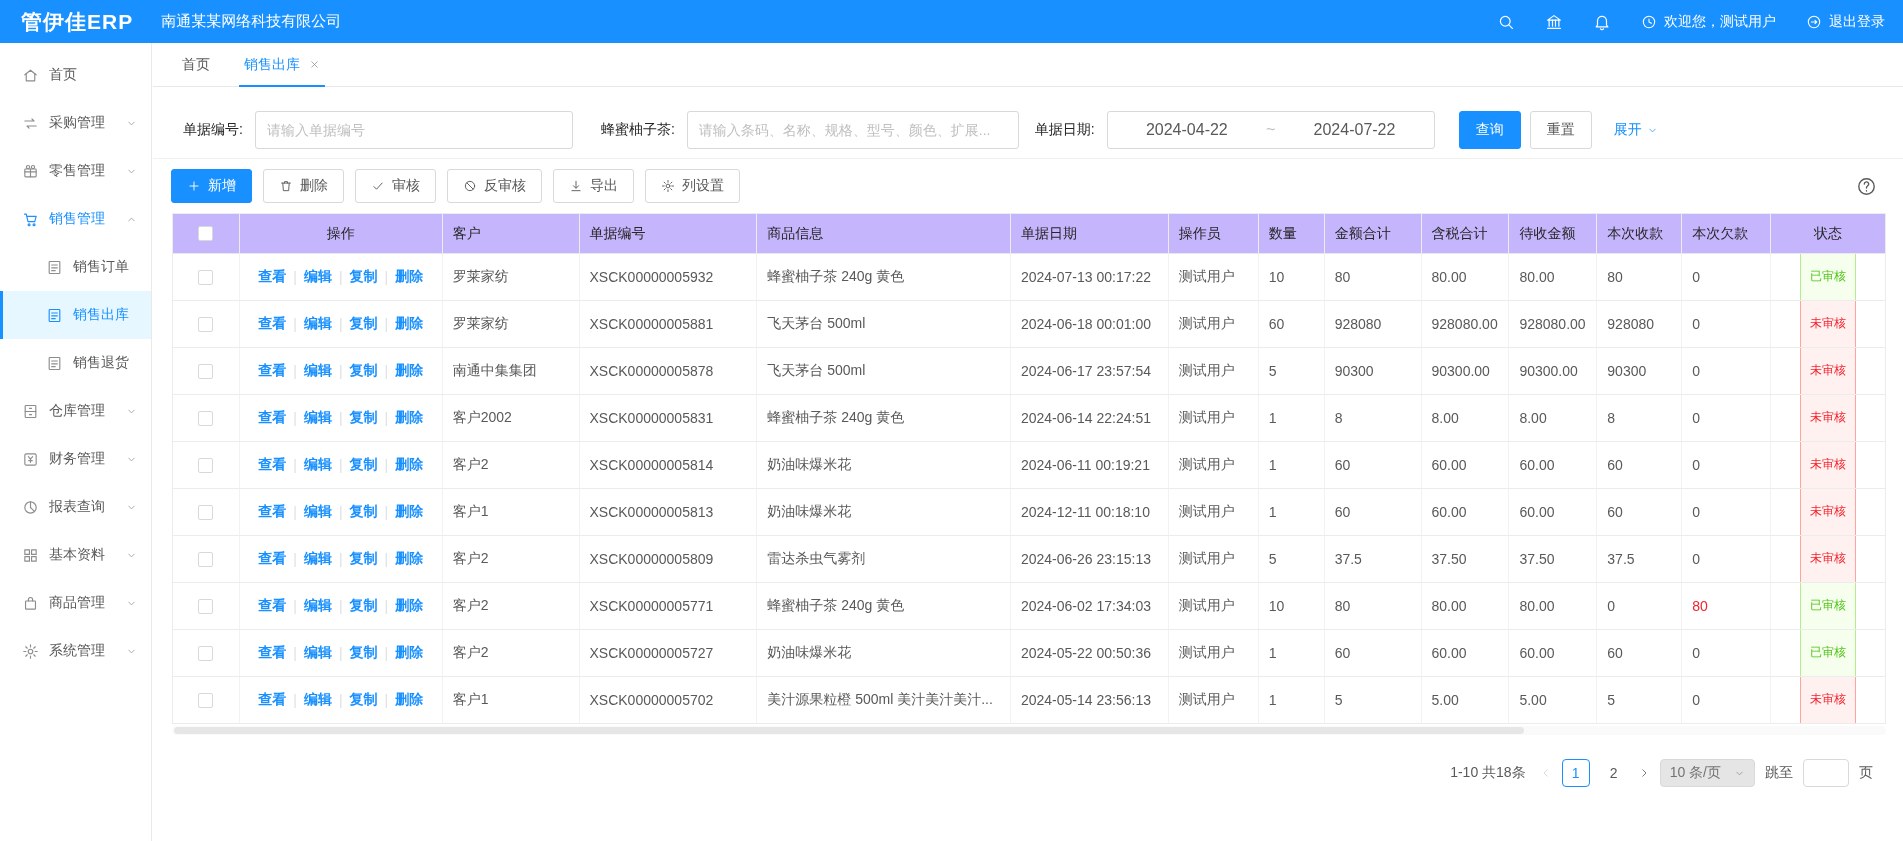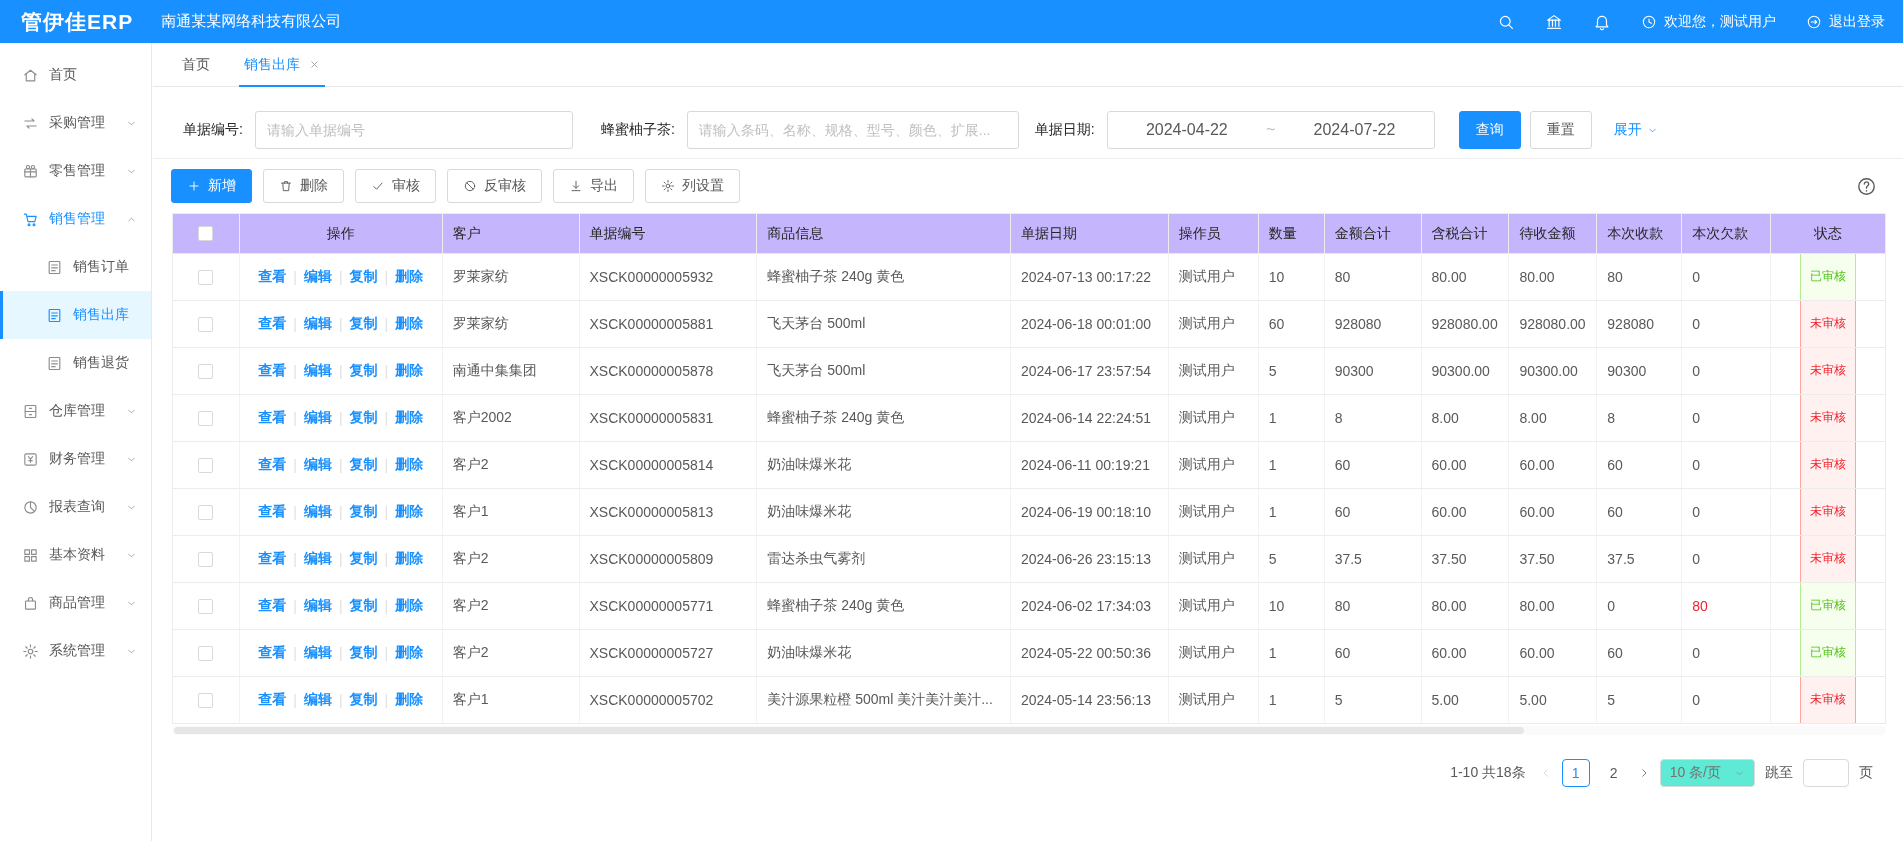--- a/index.html
+++ b/index.html
@@ -91,21 +91,21 @@
   
   .pagination { display:flex; align-items:center; justify-content:flex-end; gap:10px; margin:24px 30px 0 0;
     font-size:14px; color:#595959; }
   .pg-total { margin-right:4px; }
   .pg-arrow { width:12px; height:12px; display:inline-flex; color:#595959; cursor:pointer; }
   .pg-arrow.disabled { color:#d0d0d0; }
   .pg-num { min-width:28px; height:28px; display:inline-flex; align-items:center; justify-content:center;
     border-radius:4px; cursor:pointer; color:#595959; }
   .pg-num.active { border:1px solid #1890ff; color:#1890ff; background:#fff; }
   .pg-size { height:28px; border:1px solid #d9d9d9; border-radius:4px; display:inline-flex; align-items:center;
-    gap:13px; padding:0 9px; color:#737373; cursor:pointer; background:#5eead4; }
+    gap:13px; padding:0 9px; color:#737373; cursor:pointer; background:#e5e5e5; }
   .pg-jump { width:46px; height:28px; border:1px solid #d9d9d9; border-radius:4px; outline:none; }
 </style>
 </head>
 <body>
 
 <div class="app">
 
   <div class="topbar">
     <div class="logo">管伊佳ERP</div>
     <div class="company">南通某某网络科技有限公司</div>
@@ -564,21 +564,21 @@
               <span class="sep">|</span>
               <a class="action-link">编辑</a>
               <span class="sep">|</span>
               <a class="action-link">复制</a>
               <span class="sep">|</span>
               <a class="action-link">删除</a>
             </div>
             <div class="td" style="width: 137px;">客户1</div>
             <div class="td" style="width: 178px;">XSCK00000005813</div>
             <div class="td" style="width: 254px;">奶油味爆米花</div>
-            <div class="td" style="width: 158px;">2024-06-19 00:18:10</div>
+            <div class="td" style="width: 158px;">2024-12-11 00:18:10</div>
             <div class="td" style="width: 90px;">测试用户</div>
             <div class="td" style="width: 66px;">1</div>
             <div class="td" style="width: 97px;">60</div>
             <div class="td" style="width: 88px;">60.00</div>
             <div class="td" style="width: 88px;">60.00</div>
             <div class="td" style="width: 85px;">60</div>
             <div class="td" style="width: 89px;">0</div>
             <div class="td cell-center" style="width: 114px;">
               <span class="badge unapproved">未审核</span>
             </div>

